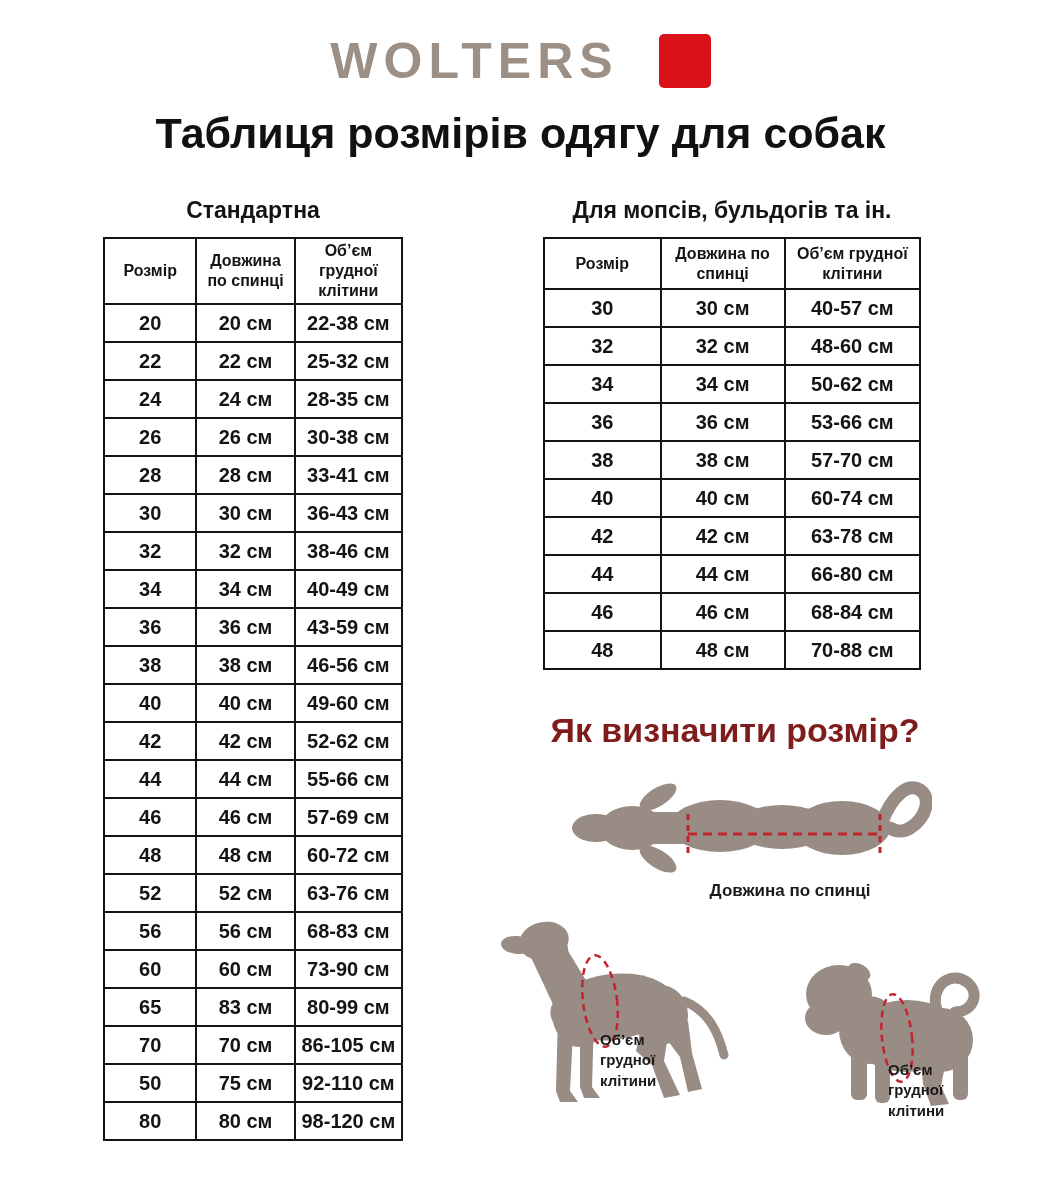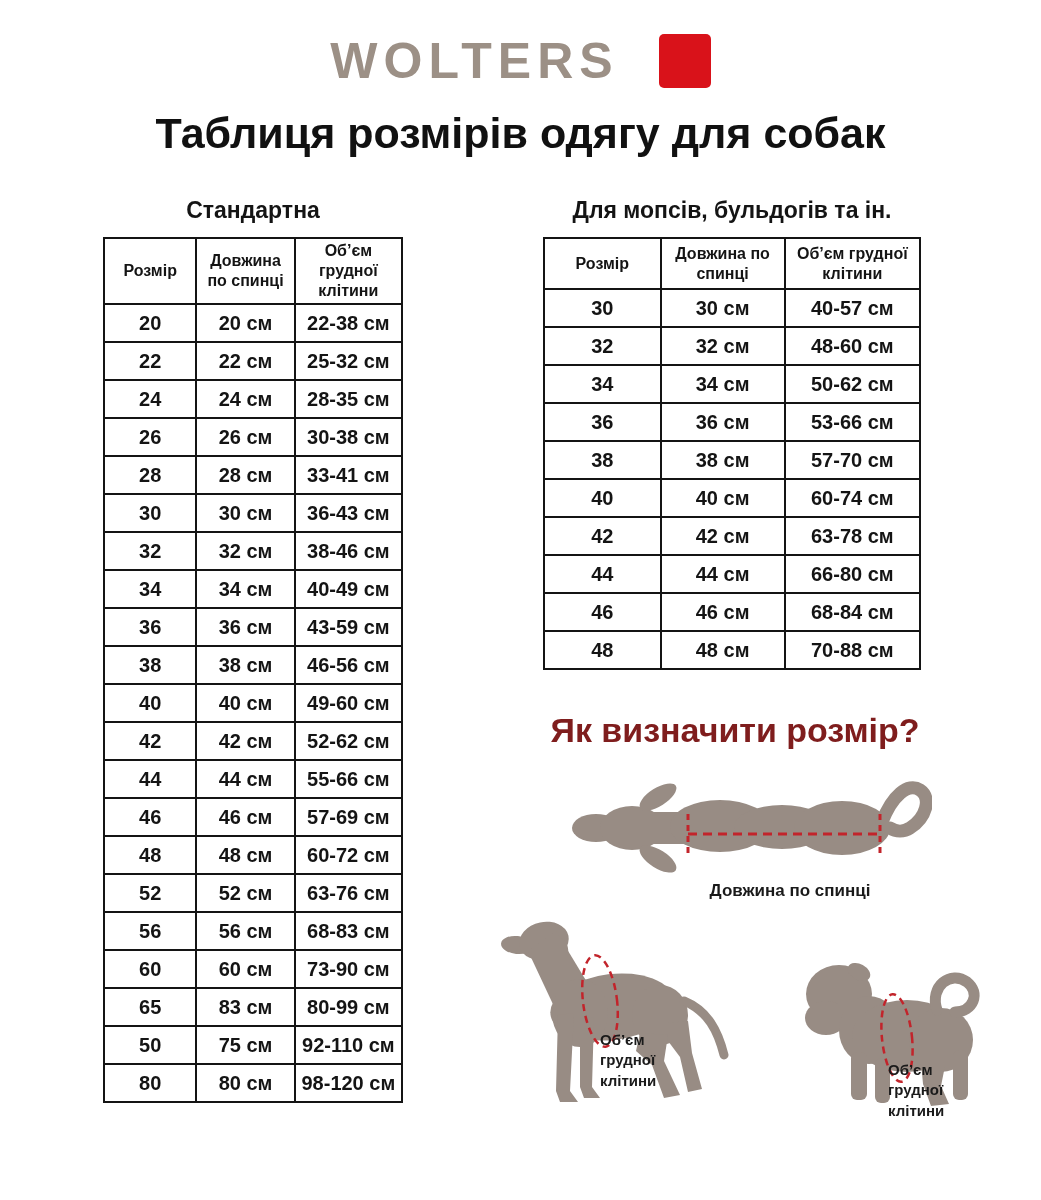--- a/index.html
+++ b/index.html
@@ -163,20 +163,25 @@
           </tr>
           <tr>
             <td>60</td>
             <td>60 см</td>
             <td>73-90 см</td>
           </tr>
           <tr>
             <td>65</td>
             <td>83 см</td>
             <td>80-99 см</td>
+          </tr>
+          <tr>
+            <td>70</td>
+            <td>70 см</td>
+            <td>86-105 см</td>
           </tr>
           <tr>
             <td>50</td>
             <td>75 см</td>
             <td>92-110 см</td>
           </tr>
           <tr>
             <td>80</td>
             <td>80 см</td>
             <td>98-120 см</td>

